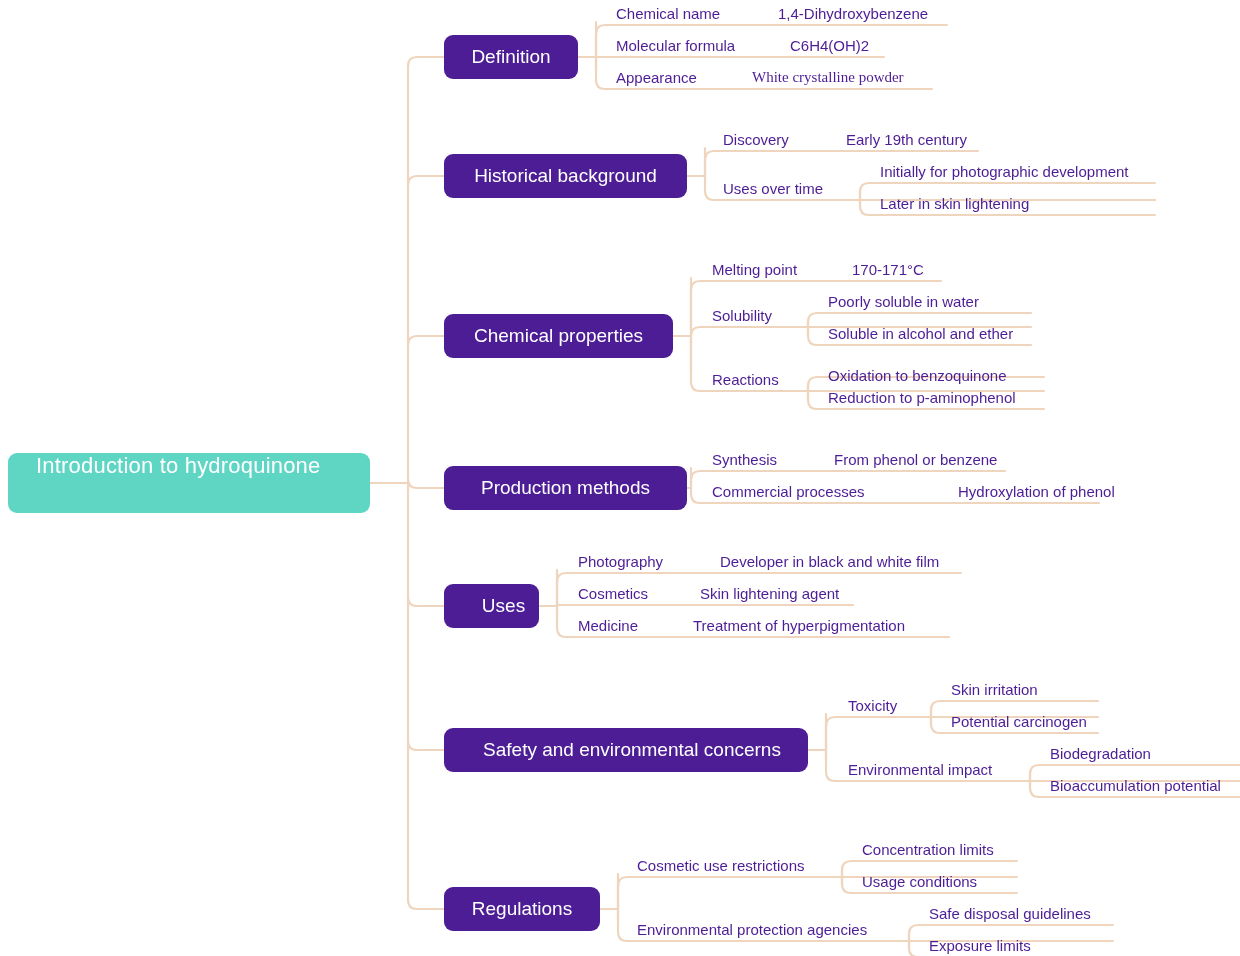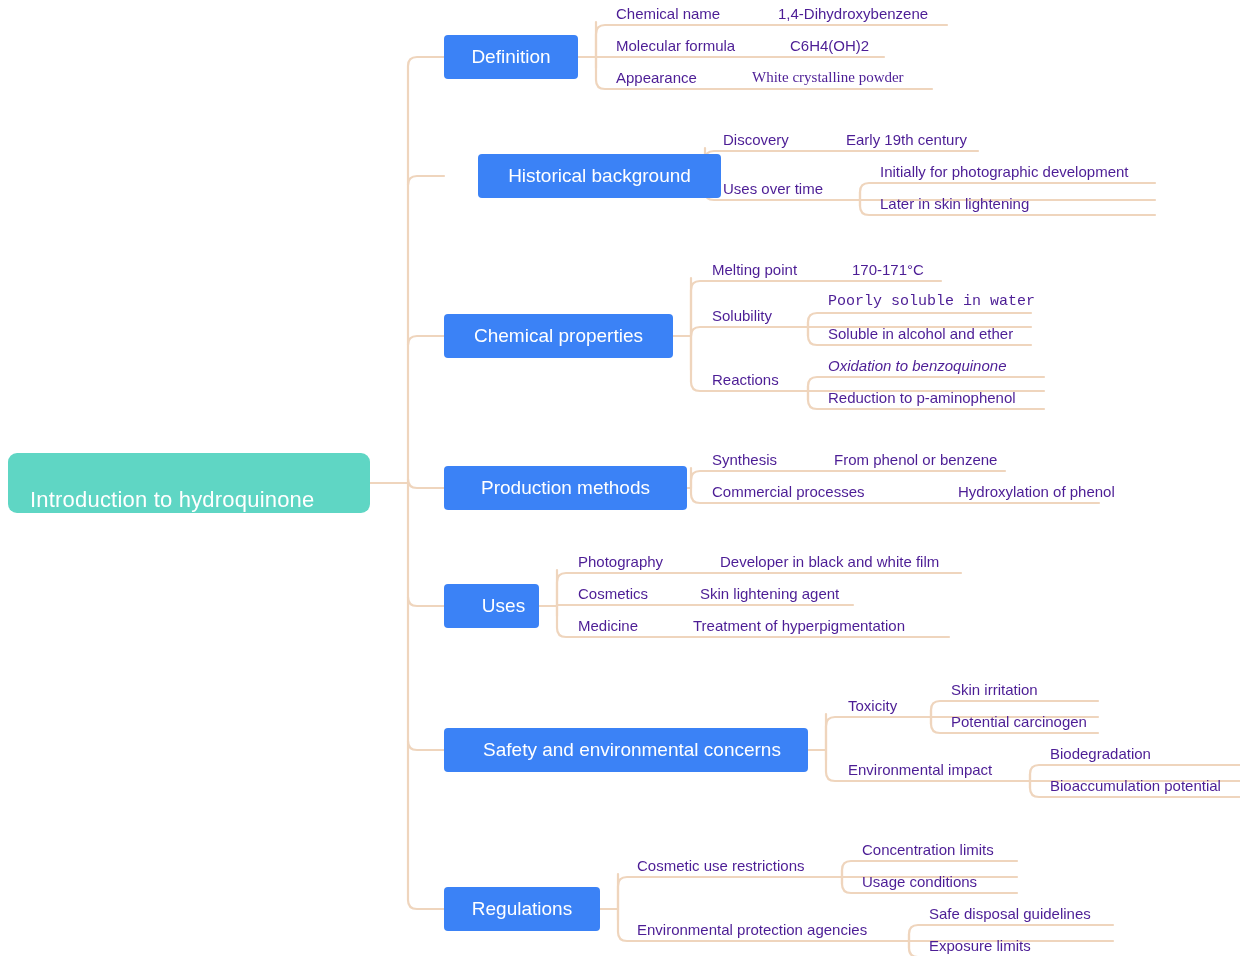--- a/index.html
+++ b/index.html
@@ -31,31 +31,31 @@
   .root-node {
     position: absolute;
     left: 8px;
     top: 453px;
     width: 362px;
     height: 60px;
     background: #5FD6C4;
     border-radius: 9px;
     box-sizing: border-box;
     display: flex;
-    align-items: flex-end;
-    padding-left: 22px;
+    align-items: flex-start;
+    padding-left: 28px;
     color: #ffffff;
     font-size: 22px;
     letter-spacing: 0.2px;
     z-index: 3;
   }
   .l1-node {
     position: absolute;
-    background: #3b82f6;
-    border-radius: 4px;
+    background: #4c1d95;
+    border-radius: 9px;
     box-sizing: border-box;
     display: flex;
     align-items: center;
     justify-content: center;
     color: #ffffff;
     font-size: 19px;
     padding: 0 16px;
     height: 44px;
     z-index: 3;
     white-space: nowrap;
@@ -153,38 +153,38 @@
   <div id="nodes-layer">
       <div class="l1-node" style="left: 444px; top: 35px; width: 134px;">
         <span>Definition</span>
       </div>
       <div class="leaf l2-label" style="left: 616px; top: 6px;">Chemical name</div>
       <div class="leaf l3-label" style="left: 778px; top: 6px;">1,4-Dihydroxybenzene</div>
       <div class="leaf l2-label" style="left: 616px; top: 38px;">Molecular formula</div>
       <div class="leaf l3-label" style="left: 790px; top: 38px;">C6H4(OH)2</div>
       <div class="leaf l2-label" style="left: 616px; top: 70px;">Appearance</div>
       <div class="leaf l3-label" style="left: 752px; top: 70px; font-family: Liberation Serif, serif;">White crystalline powder</div>
-      <div class="l1-node" style="left: 444px; top: 154px; width: 243px; margin-left: 34px;">
+      <div class="l1-node" style="left: 444px; top: 154px; width: 243px;">
         <span>Historical background</span>
       </div>
       <div class="leaf l2-label" style="left: 723px; top: 132px;">Discovery</div>
       <div class="leaf l3-label" style="left: 846px; top: 132px;">Early 19th century</div>
       <div class="leaf l2-label" style="left: 723px; top: 181px;">Uses over time</div>
       <div class="leaf l3-label" style="left: 880px; top: 164px;">Initially for photographic development</div>
       <div class="leaf l3-label" style="left: 880px; top: 196px;">Later in skin lightening</div>
       <div class="l1-node" style="left: 444px; top: 314px; width: 229px;">
         <span>Chemical properties</span>
       </div>
       <div class="leaf l2-label" style="left: 712px; top: 262px;">Melting point</div>
       <div class="leaf l3-label" style="left: 852px; top: 262px;">170-171°C</div>
       <div class="leaf l2-label" style="left: 712px; top: 308px;">Solubility</div>
-      <div class="leaf l3-label" style="left: 828px; top: 294px; font-family: Liberation Mono, monospace;">Poorly soluble in water</div>
+      <div class="leaf l3-label" style="left: 828px; top: 294px;">Poorly soluble in water</div>
       <div class="leaf l3-label" style="left: 828px; top: 326px;">Soluble in alcohol and ether</div>
       <div class="leaf l2-label" style="left: 712px; top: 372px;">Reactions</div>
-      <div class="leaf l3-label" style="left: 828px; top: 358px; font-style: italic;">Oxidation to benzoquinone</div>
+      <div class="leaf l3-label" style="left: 828px; top: 368px;">Oxidation to benzoquinone</div>
       <div class="leaf l3-label" style="left: 828px; top: 390px;">Reduction to p-aminophenol</div>
       <div class="l1-node" style="left: 444px; top: 466px; width: 243px;">
         <span>Production methods</span>
       </div>
       <div class="leaf l2-label" style="left: 712px; top: 452px;">Synthesis</div>
       <div class="leaf l3-label" style="left: 834px; top: 452px;">From phenol or benzene</div>
       <div class="leaf l2-label" style="left: 712px; top: 484px;">Commercial processes</div>
       <div class="leaf l3-label" style="left: 919px; top: 484px; margin-left: 39px;">Hydroxylation of phenol</div>
       <div class="l1-node" style="left: 444px; top: 584px; width: 95px; padding-left: 40px;">
         <span>Uses</span>

